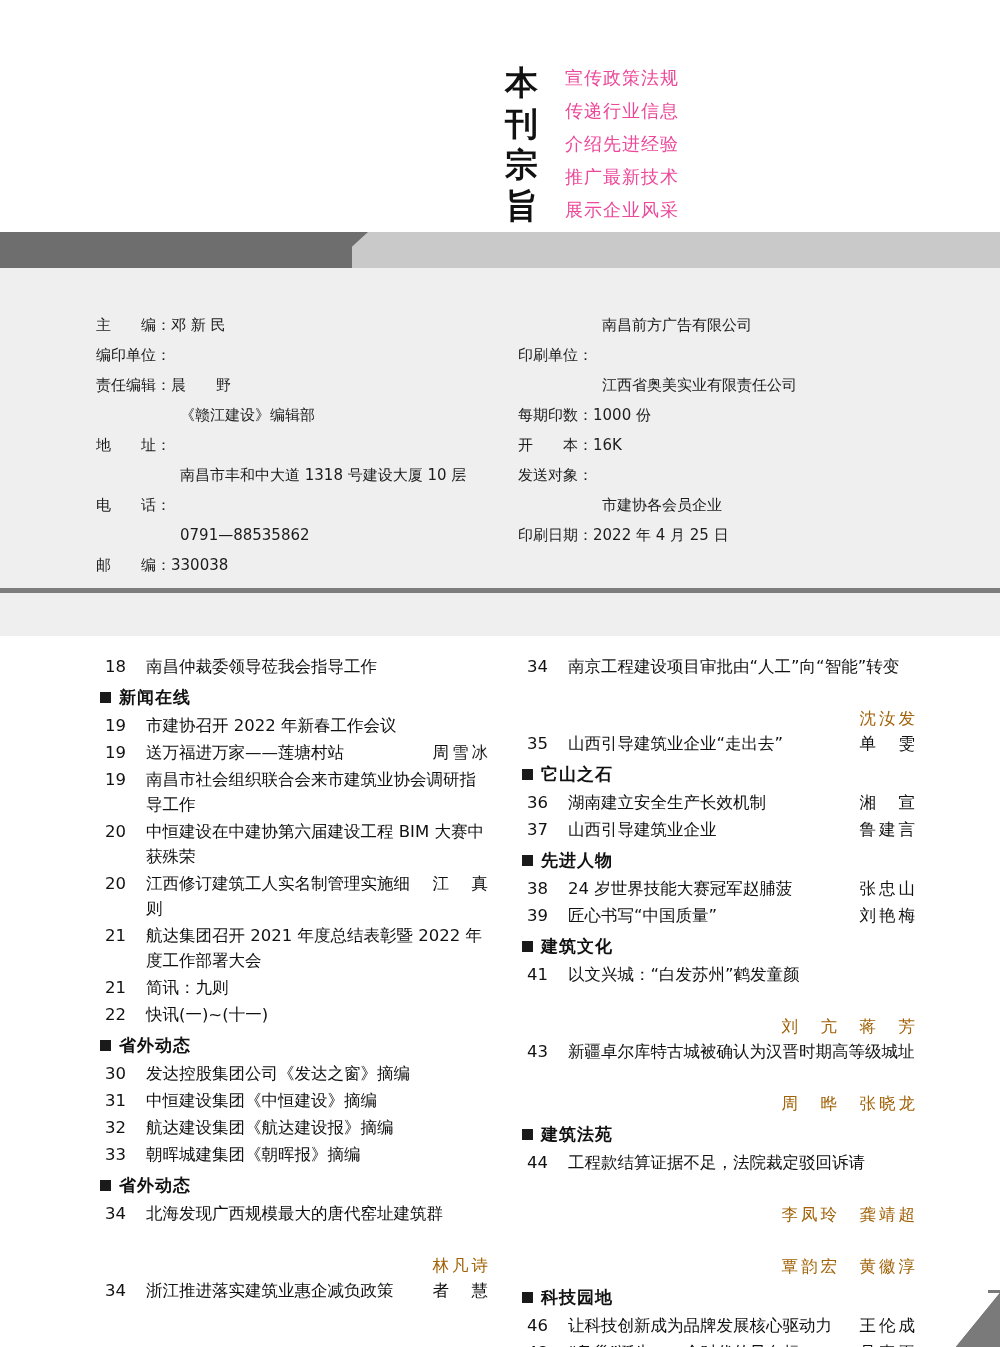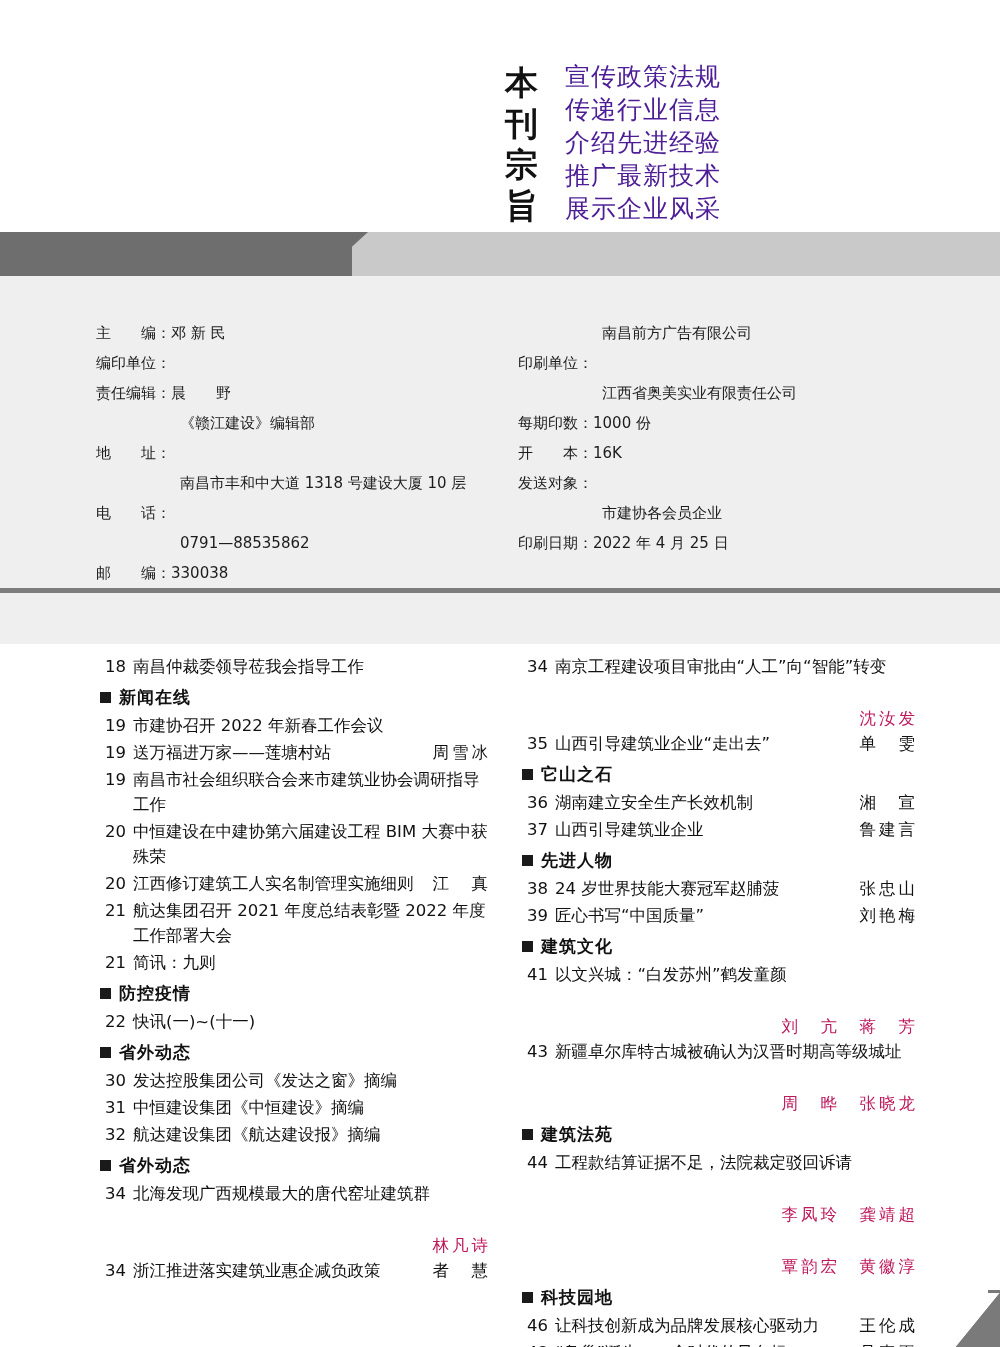--- a/index.html
+++ b/index.html
@@ -34,24 +34,24 @@
     font-family: "DejaVu Sans", sans-serif;
     font-weight: bold;
     font-size: 33px;
     line-height: 41px;
     letter-spacing: 1px;
     color: #111;
     margin-right: 26px;
     text-align: center;
   }
   .masthead-lines {
-    font-family: Liberation Mono, monospace;
-    font-size: 25px;
+    font-family: Liberation Sans, sans-serif;
+    font-size: 18px;
     line-height: 33px;
-    color: #4c1d95;
+    color: #ec4899;
     letter-spacing: 1px;
   }
 
   
   .band {
     position: absolute;
     left: 0; top: 232px;
     width: 1000px;
     height: 44px;
     background: #6e6e6e;
@@ -66,21 +66,21 @@
   .band-right {
     position: absolute;
     left: 352px; top: 232px;
     width: 648px; height: 44px;
     background: #c9c9c9;
   }
 
   
   .colophon {
     position: absolute;
-    left: 0; top: 276px;
+    left: 0; top: 268px;
     width: 1000px;
     height: 368px;
     background: #efefef;
   }
   .colophon-line {
     position: absolute;
     left: 0;
     top: 588px;
     width: 1000px;
     height: 5px;
@@ -133,41 +133,41 @@
   .toc-entry {
     display: flex;
     align-items: flex-start;
     margin-bottom: 2px;
     line-height: 25px;
   }
   .toc-page {
     width: 30px;
     flex: 0 0 30px;
     text-align: right;
-    padding-right: 7px;
+    padding-right: 20px;
     color: #111;
   }
   .toc-body {
     flex: 1 1 auto;
     position: relative;
   }
   .toc-title {
     color: #111;
   }
   .toc-author {
     float: right;
     letter-spacing: 3px;
     color: #111;
     margin-left: 12px;
   }
   .toc-author-line {
     text-align: right;
     letter-spacing: 3px;
     line-height: 25px;
-    color: #be185d;
+    color: #a16207;
     margin-top: 27px;
   }
   .toc-section {
     display: flex;
     align-items: center;
     line-height: 27px;
     margin: 5px 0 2px 0;
     font-weight: bold;
   }
   .sq {
@@ -284,44 +284,44 @@
         <div class="toc-body"><span class="toc-author">江　真</span><span class="toc-title">江西修订建筑工人实名制管理实施细则</span></div>
       </div>
       <div class="toc-entry">
         <div class="toc-page">21</div>
         <div class="toc-body"><span class="toc-title">航达集团召开 2021 年度总结表彰暨 2022 年度工作部署大会</span></div>
       </div>
       <div class="toc-entry">
         <div class="toc-page">21</div>
         <div class="toc-body"><span class="toc-title">简讯：九则</span></div>
       </div>
-      <div class="toc-section">
-        <span class="sq"></span>
-        <span class="toc-section-label">防控疫情</span>
-      </div>
       <div class="toc-entry">
         <div class="toc-page">22</div>
         <div class="toc-body"><span class="toc-title">快讯(一)~(十一)</span></div>
       </div>
       <div class="toc-section">
         <span class="sq"></span>
         <span class="toc-section-label">省外动态</span>
       </div>
       <div class="toc-entry">
         <div class="toc-page">30</div>
         <div class="toc-body"><span class="toc-title">发达控股集团公司《发达之窗》摘编</span></div>
       </div>
       <div class="toc-entry">
         <div class="toc-page">31</div>
         <div class="toc-body"><span class="toc-title">中恒建设集团《中恒建设》摘编</span></div>
       </div>
       <div class="toc-entry">
         <div class="toc-page">32</div>
         <div class="toc-body"><span class="toc-title">航达建设集团《航达建设报》摘编</span></div>
       </div>
+      <div class="toc-entry">
+        <div class="toc-page">33</div>
+        <div class="toc-body"><span class="toc-title">朝晖城建集团《朝晖报》摘编</span></div>
+      </div>
       <div class="toc-section">
         <span class="sq"></span>
         <span class="toc-section-label">省外动态</span>
       </div>
       <div class="toc-entry">
         <div class="toc-page">34</div>
         <div class="toc-body"><span class="toc-title">北海发现广西规模最大的唐代窑址建筑群</span></div>
       </div>
       <div class="toc-author-line">林凡诗</div>
       <div class="toc-entry">

